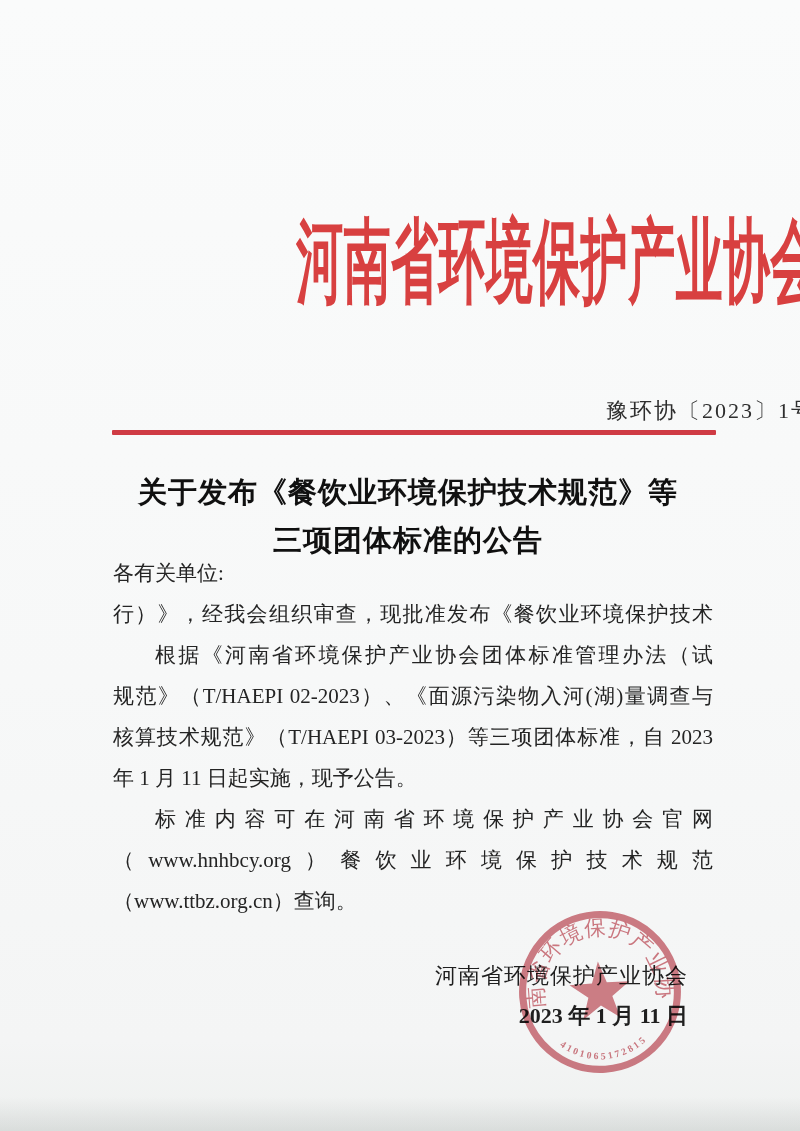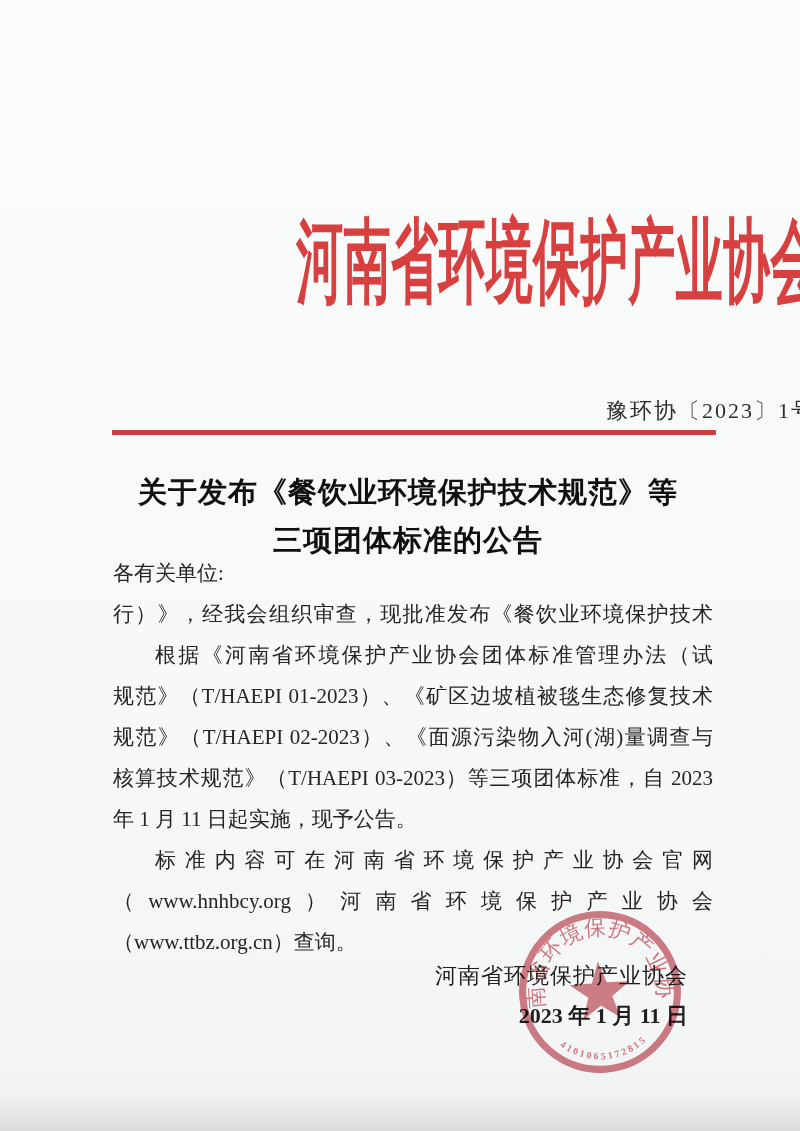--- a/index.html
+++ b/index.html
@@ -79,26 +79,25 @@
 
   <div class="doc-title">
     <div>关于发布《餐饮业环境保护技术规范》等</div>
     <div>三项团体标准的公告</div>
   </div>
 
   <div class="body-block">
     <div class="bline">各有关单位:</div>
     <div class="bline jl">行）》，经我会组织审查，现批准发布《餐饮业环境保护技术</div>
     <div class="bline jl ind">根据《河南省环境保护产业协会团体标准管理办法（试</div>
-    <div class="bline jl">规范》（T/HAEPI 01-2023）、《矿区边坡植被毯生态修复技术</div>
     <div class="bline jl">规范》（T/HAEPI 02-2023）、《面源污染物入河(湖)量调查与</div>
     <div class="bline jl">核算技术规范》（T/HAEPI 03-2023）等三项团体标准，自 2023</div>
     <div class="bline">年 1 月 11 日起实施，现予公告。</div>
     <div class="bline jl ind">标准内容可在河南省环境保护产业协会官网</div>
-    <div class="bline jl">（www.hnhbcy.org）河南省环境保护产业协会</div>
+    <div class="bline jl">（www.hnhbcy.org）餐饮业环境保护技术规范</div>
     <div class="bline">（www.ttbz.org.cn）查询。</div>
   </div>
 
   <div class="signature">河南省环境保护产业协会</div>
   <div class="doc-date">2023 年 1 月 11 日</div>
 
   <svg class="seal" viewBox="0 0 220 220" xmlns="http://www.w3.org/2000/svg">
     <defs>
       <path id="ringTextPath" d="M 57.4 129.2 A 56 56 0 1 1 162.6 129.2" fill="none"></path>
       <path id="serialPath" d="M 55.9 147.9 A 66 66 0 0 0 164.1 147.9" fill="none"></path>

